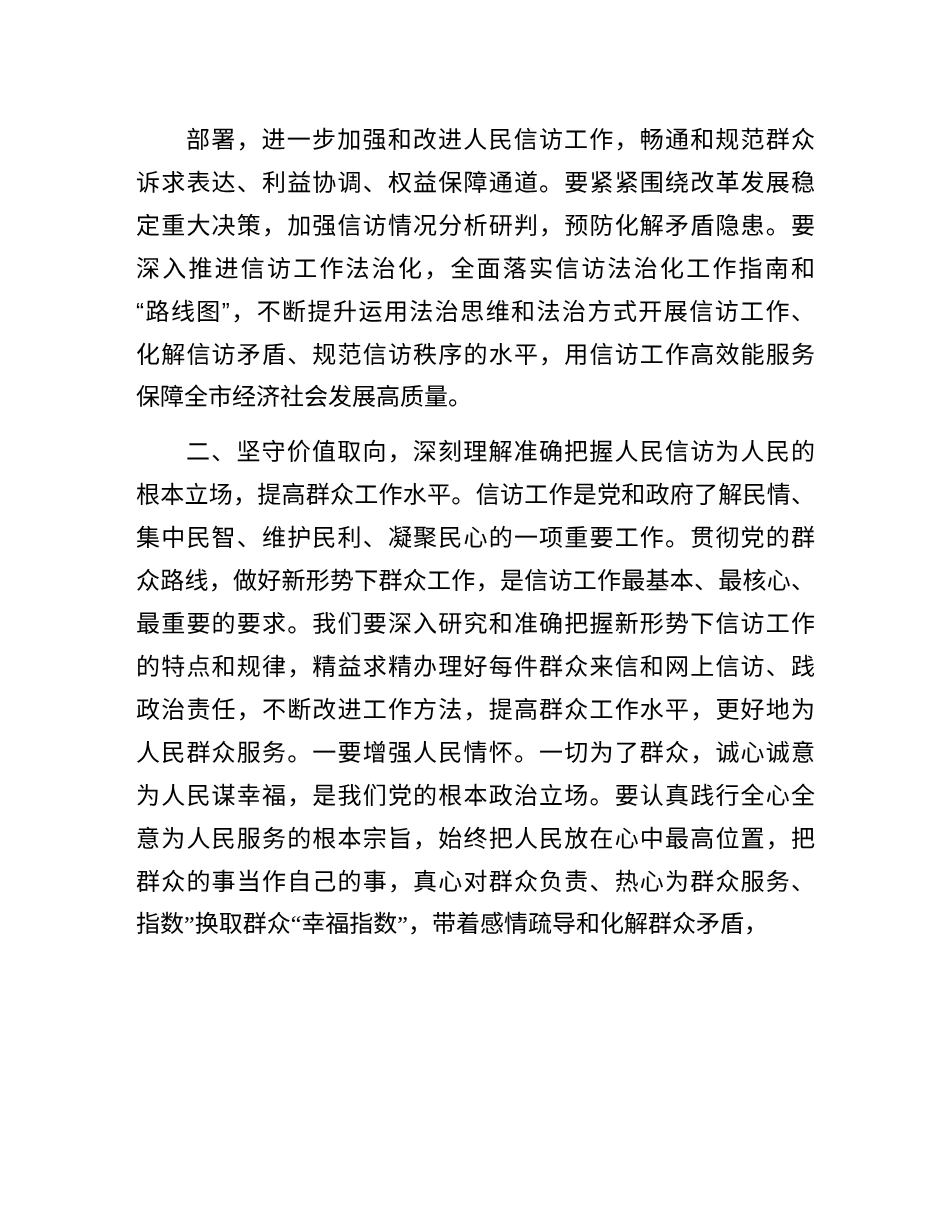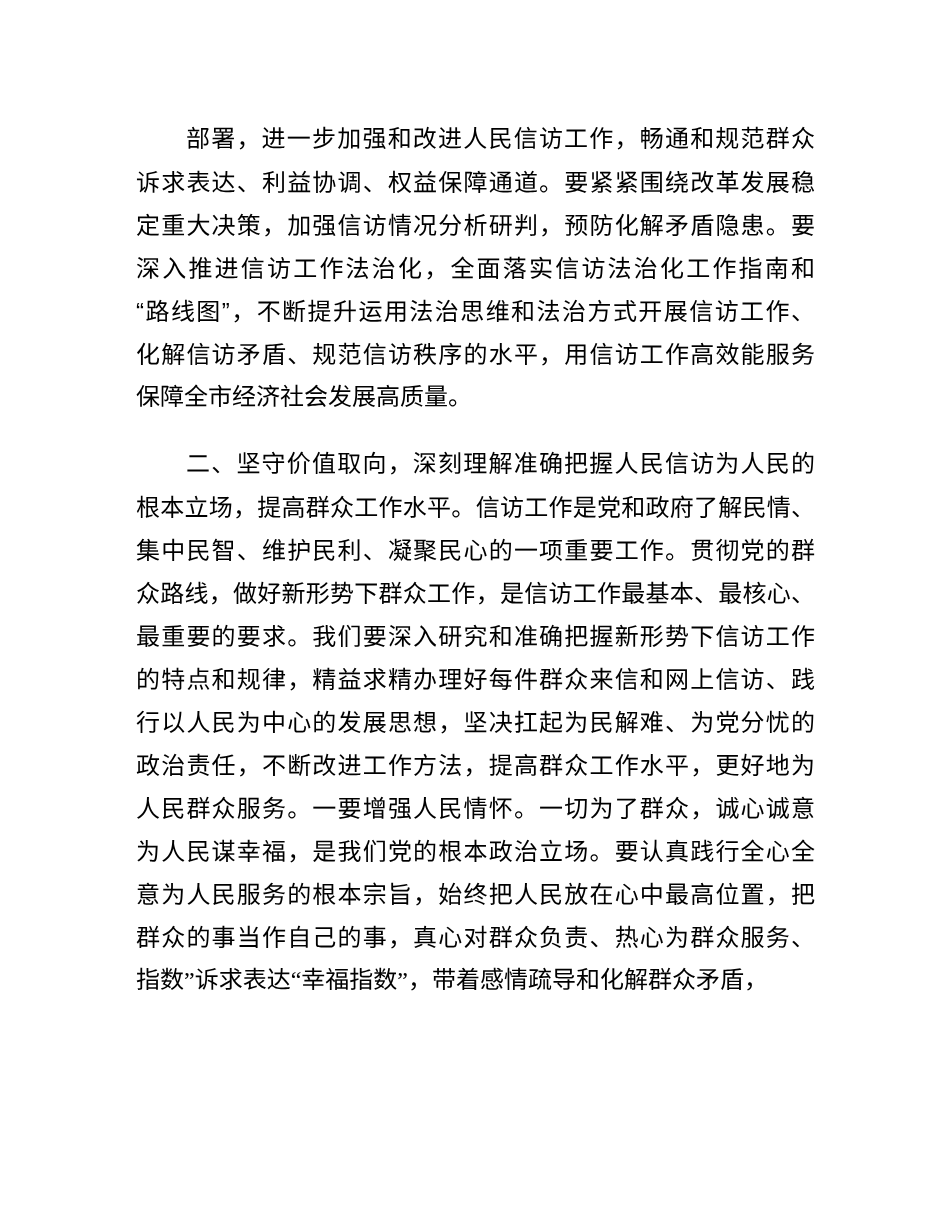--- a/index.html
+++ b/index.html
@@ -16,33 +16,33 @@
     overflow: hidden;
   }
   .text-block {
     position: absolute;
     left: 136px;
     top: 118px;
     width: 679px;
     color: #000000;
   }
   .paragraph { margin: 0; }
-  .paragraph + .paragraph { margin-top: 24px; }
+  .paragraph + .paragraph { margin-top: 11px; }
   .line {
     height: 43px;
     line-height: 43px;
     font-size: 24px;
     letter-spacing: 0;
     white-space: nowrap;
     text-align: justify;
     
     text-align-last: justify;
     overflow: visible;
   }
-  .line.first { text-indent: 50px; font-family: Liberation Serif, serif; }
+  .line.first { text-indent: 50px; }
   .line.last  { text-align-last: left; font-family: Liberation Serif, serif; }
 </style>
 </head>
 <body>
 
 <div class="page">
   <div class="text-block">
       <div class="paragraph">
         <div class="line first">部署，进一步加强和改进人民信访工作，畅通和规范群众</div>
         <div class="line">诉求表达、利益协调、权益保障通道。要紧紧围绕改革发展稳</div>
@@ -52,22 +52,21 @@
         <div class="line">化解信访矛盾、规范信访秩序的水平，用信访工作高效能服务</div>
         <div class="line last">保障全市经济社会发展高质量。</div>
       </div>
       <div class="paragraph">
         <div class="line first">二、坚守价值取向，深刻理解准确把握人民信访为人民的</div>
         <div class="line">根本立场，提高群众工作水平。信访工作是党和政府了解民情、</div>
         <div class="line">集中民智、维护民利、凝聚民心的一项重要工作。贯彻党的群</div>
         <div class="line">众路线，做好新形势下群众工作，是信访工作最基本、最核心、</div>
         <div class="line">最重要的要求。我们要深入研究和准确把握新形势下信访工作</div>
         <div class="line">的特点和规律，精益求精办理好每件群众来信和网上信访、践</div>
-        <div class="line">行以人民为中心的发展思想，坚决扛起为民解难、为党分忧的</div>
         <div class="line">政治责任，不断改进工作方法，提高群众工作水平，更好地为</div>
         <div class="line">人民群众服务。一要增强人民情怀。一切为了群众，诚心诚意</div>
         <div class="line">为人民谋幸福，是我们党的根本政治立场。要认真践行全心全</div>
         <div class="line">意为人民服务的根本宗旨，始终把人民放在心中最高位置，把</div>
         <div class="line">群众的事当作自己的事，真心对群众负责、热心为群众服务、</div>
-        <div class="line last">指数”诉求表达“幸福指数”，带着感情疏导和化解群众矛盾，</div>
+        <div class="line last">指数”换取群众“幸福指数”，带着感情疏导和化解群众矛盾，</div>
       </div>
     </div>
 </div>
 
 </body></html>

